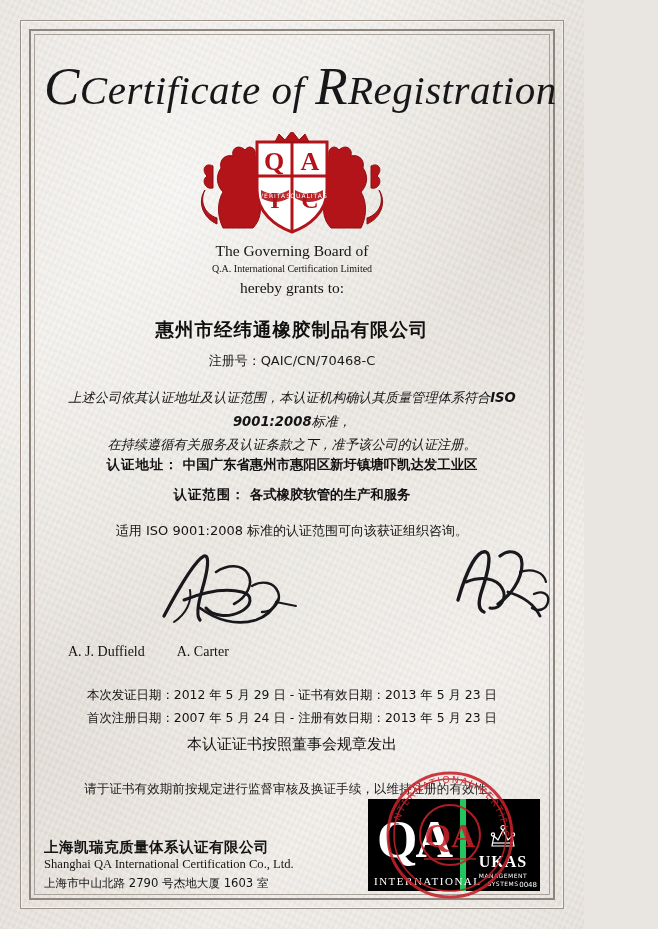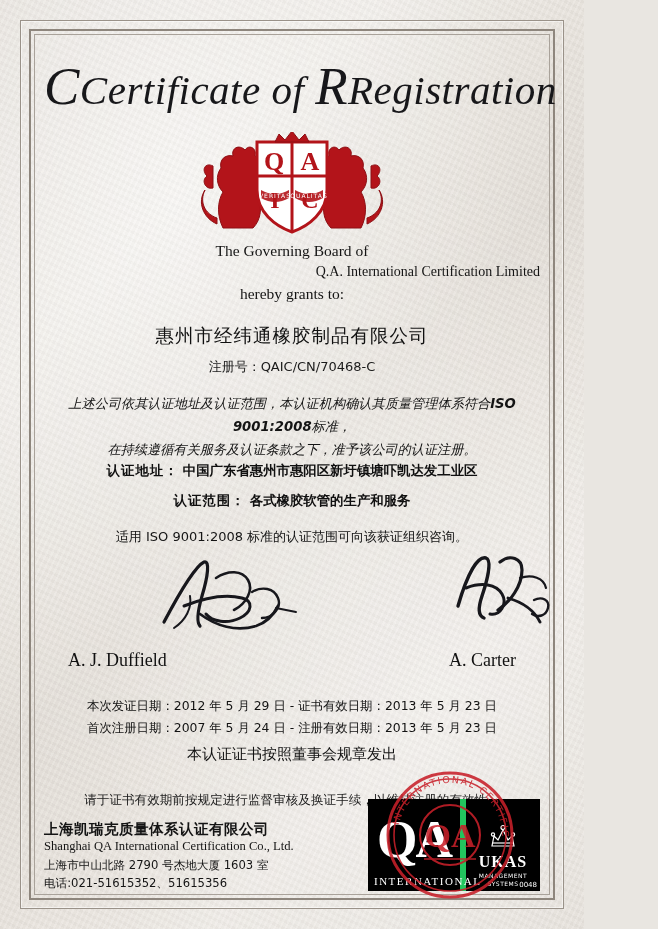--- a/index.html
+++ b/index.html
@@ -69,25 +69,25 @@
     position: relative;
   }
   .crest svg{ display:block; }
 
   .gov{
     font-size:15.5px;
     line-height:1.45;
     margin-top:4px;
     color:#141414;
   }
-  .gov .l2{ font-size:14px;text-align:right; }
+  .gov .l2{ font-size:10px; }
 
   .company{
     font-family:"DejaVu Sans", sans-serif;
-    font-weight:normal;
+    font-weight:bold;
     font-size:18.5px;
     letter-spacing:1px;
     margin-top:18px;
     color:#101010;
   }
   .regno{
     font-family:"DejaVu Sans", sans-serif;
     font-size:13px;
     margin-top:10px;
     color:#1a1a1a;
@@ -133,25 +133,25 @@
   .sigarea{
     position:relative;
     height:104px;
   }
   .sigarea svg{ position:absolute; }
   .sig-left{ left:112px; top:2px; }
   .sig-right{ left:404px; top:-2px; }
 
   .namerow{
     display:flex;
-    justify-content:space-between;
     padding:0 24px;
-    font-size:18px;
+    font-size:14px;
     font-family:"Liberation Serif", serif;
     color:#111;
+    gap:32px;
   }
 
   .dates{
     font-family:"DejaVu Sans", sans-serif;
     font-size:12.4px;
     line-height:1.85;
     margin-top:24px;
     color:#121212;
   }
   .issued{
@@ -382,21 +382,20 @@
       <div class="issued">本认证证书按照董事会规章发出</div>
     </div>
 
     <div class="validity">请于证书有效期前按规定进行监督审核及换证手续，以维持注册的有效性。</div>
 
     <div class="footer">
       <div class="addr">
         <div class="cn">上海凯瑞克质量体系认证有限公司</div>
         <div class="en">Shanghai QA International Certification Co., Ltd.</div>
         <div class="cn2">上海市中山北路 2790 号杰地大厦 1603 室</div>
-        <div class="tel">电话:021-51615352、51615356</div>
       </div>
 
       <div class="logoblock">
         <div class="qa">QA</div>
         <div class="intl">INTERNATIONAL</div>
         <div class="ukas">
           <span class="crown">
             <svg width="34" height="24" viewBox="0 0 34 24" xmlns="http://www.w3.org/2000/svg">
               <g fill="none" stroke="#ffffff" stroke-width="1.2">
                 <path d="M6 22 H28 L26 12 L22 16 L17 6 L12 16 L8 12 Z"></path>

